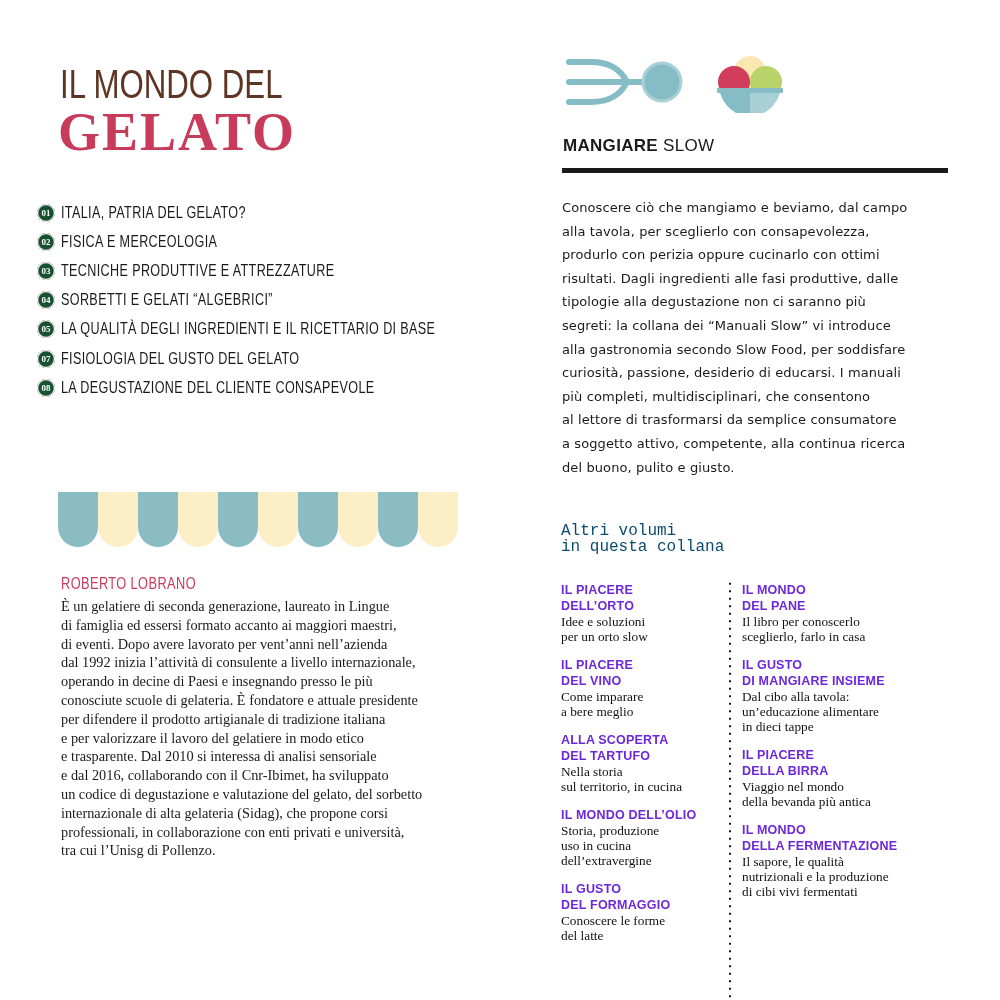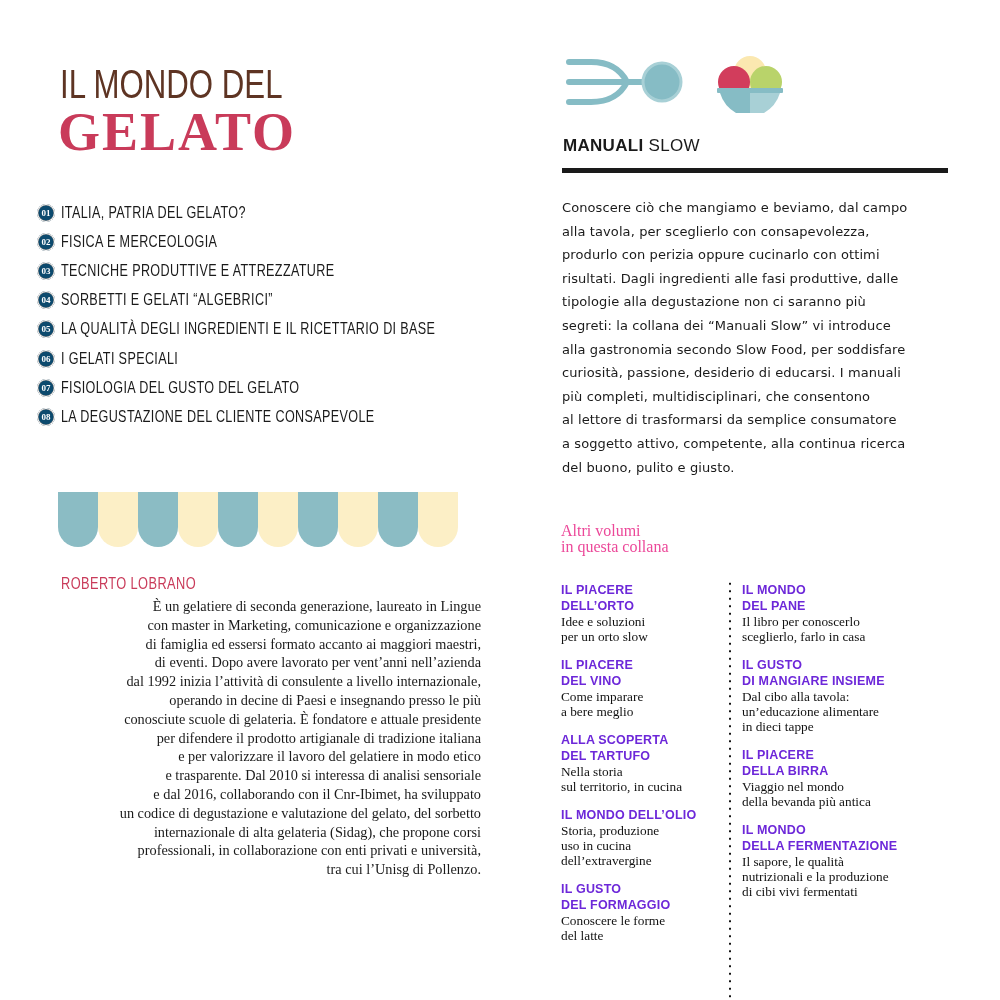--- a/index.html
+++ b/index.html
@@ -19,21 +19,21 @@
     font-size: 54px; font-weight: 700; color: #c93b5a;
     letter-spacing: 2px; line-height: 56px;
   }
 
   .toc { position: absolute; left: 37px; top: 198px; }
   .toc-item {
     display: flex; align-items: center; height: 29.2px;
   }
   .toc-num {
     width: 18px; height: 18px; border-radius: 50%;
-    background: #0c4a6e; color: #fff;
+    background: #14532d; color: #fff;
     box-shadow: 0 0 0 1px #fff inset, 0 0 0 1.5px #888 inset;
     font-family: "Liberation Serif", serif; font-size: 9px; font-weight: 700;
     display: flex; align-items: center; justify-content: center;
     margin-right: 6px; flex-shrink: 0;
   }
   .toc-label {
     font-family: "Liberation Sans", sans-serif; font-size: 17px; color: #1a1a1a;
     display: inline-block; transform: scaleX(0.74); transform-origin: left center;
     white-space: nowrap; letter-spacing: 0.5px;
   }
@@ -48,21 +48,21 @@
     position: absolute; left: 61px; top: 575px;
     font-family: "Liberation Sans", sans-serif; font-size: 16px; color: #c93b5a;
     transform: scaleX(0.8); transform-origin: left top; letter-spacing: 0.5px;
     white-space: nowrap;
   }
   .author-bio {
     position: absolute; left: 61px; top: 597px; width: 420px;
     font-family: "Liberation Serif", "DejaVu Serif", serif; font-size: 14.3px;
     line-height: 18.8px; color: #1a1a1a;
   }
-  .author-bio div { white-space: nowrap; text-align: right; }
+  .author-bio div { white-space: nowrap; }
 
   .icon-scoop { position: absolute; left: 565px; top: 56px; }
   .icon-bowl { position: absolute; left: 714px; top: 52px; }
 
   .series-label {
     position: absolute; left: 563px; top: 136px;
     font-size: 17px; letter-spacing: 0.3px; color: #1a1a1a;
   }
   .series-label b { font-weight: 900; }
   .series-rule {
@@ -71,21 +71,21 @@
 
   .intro {
     position: absolute; left: 562px; top: 196px; width: 400px;
     font-family: "DejaVu Sans", sans-serif; font-size: 13px; line-height: 23.6px;
     color: #1a1a1a; letter-spacing: 0.1px;
   }
   .intro div { white-space: nowrap; }
 
   .other-title {
     position: absolute; left: 561px; top: 523px;
-    font-family: Liberation Serif, serif; font-size: 16px; line-height: 16px; color: #ec4899;
+    font-family: Liberation Mono, monospace; font-size: 16px; line-height: 16px; color: #0c4a6e;
   }
 
   .col { position: absolute; top: 582px; }
   .col-left { left: 561px; width: 170px; }
   .col-right { left: 742px; width: 210px; }
   .book { margin-bottom: 13px; }
   .book-title {
     font-family: Liberation Sans, sans-serif; font-weight: 700; font-size: 12.5px;
     line-height: 16px; letter-spacing: 0.2px; color: #6d28d9; white-space: nowrap;
   }
@@ -120,24 +120,20 @@
     </div>
   <div class="toc-item">
       <span class="toc-num">04</span>
       <span class="toc-label">SORBETTI E GELATI “ALGEBRICI”</span>
     </div>
   <div class="toc-item">
       <span class="toc-num">05</span>
       <span class="toc-label">LA QUALITÀ DEGLI INGREDIENTI E IL RICETTARIO DI BASE</span>
     </div>
   <div class="toc-item">
-      <span class="toc-num">06</span>
-      <span class="toc-label">I GELATI SPECIALI</span>
-    </div>
-  <div class="toc-item">
       <span class="toc-num">07</span>
       <span class="toc-label">FISIOLOGIA DEL GUSTO DEL GELATO</span>
     </div>
   <div class="toc-item">
       <span class="toc-num">08</span>
       <span class="toc-label">LA DEGUSTAZIONE DEL CLIENTE CONSAPEVOLE</span>
     </div>
 </div>
 
 <div class="awning">
@@ -149,21 +145,20 @@
   <div class="scallop" style="background:#fcefc6"></div>
   <div class="scallop" style="background:#8bbcc4"></div>
   <div class="scallop" style="background:#fcefc6"></div>
   <div class="scallop" style="background:#8bbcc4"></div>
   <div class="scallop" style="background:#fcefc6"></div>
 </div>
 
 <div class="author-name">ROBERTO LOBRANO</div>
 <div class="author-bio">
   <div>È un gelatiere di seconda generazione, laureato in Lingue</div>
-  <div>con master in Marketing, comunicazione e organizzazione</div>
   <div>di famiglia ed essersi formato accanto ai maggiori maestri,</div>
   <div>di eventi. Dopo avere lavorato per vent’anni nell’azienda</div>
   <div>dal 1992 inizia l’attività di consulente a livello internazionale,</div>
   <div>operando in decine di Paesi e insegnando presso le più</div>
   <div>conosciute scuole di gelateria. È fondatore e attuale presidente</div>
   <div>per difendere il prodotto artigianale di tradizione italiana</div>
   <div>e per valorizzare il lavoro del gelatiere in modo etico</div>
   <div>e trasparente. Dal 2010 si interessa di analisi sensoriale</div>
   <div>e dal 2016, collaborando con il Cnr-Ibimet, ha sviluppato</div>
   <div>un codice di degustazione e valutazione del gelato, del sorbetto</div>
@@ -185,21 +180,21 @@
   <svg width="72" height="64" viewBox="0 0 72 64">
     <circle cx="36" cy="20" r="16" fill="#fbe8b0"></circle>
     <circle cx="20" cy="30" r="16" fill="#d23d5c"></circle>
     <circle cx="52" cy="30" r="16" fill="#b9d36a"></circle>
     <rect x="3" y="36" width="66" height="5" rx="1" fill="#86bcc5"></rect>
     <path d="M6 41 H36 V61 H22 Q10 54 6 41 Z" fill="#86bcc5"></path>
     <path d="M36 41 H66 Q62 54 50 61 H36 Z" fill="#a8d0d6"></path>
   </svg>
 </div>
 
-<div class="series-label"><b>MANUALI</b><span> SLOW</span></div>
+<div class="series-label"><b>MANGIARE</b><span> SLOW</span></div>
 <div class="series-rule"></div>
 
 <div class="intro">
   <div>Conoscere ciò che mangiamo e beviamo, dal campo</div>
   <div>alla tavola, per sceglierlo con consapevolezza,</div>
   <div>produrlo con perizia oppure cucinarlo con ottimi</div>
   <div>risultati. Dagli ingredienti alle fasi produttive, dalle</div>
   <div>tipologie alla degustazione non ci saranno più</div>
   <div>segreti: la collana dei “Manuali Slow” vi introduce</div>
   <div>alla gastronomia secondo Slow Food, per soddisfare</div>

